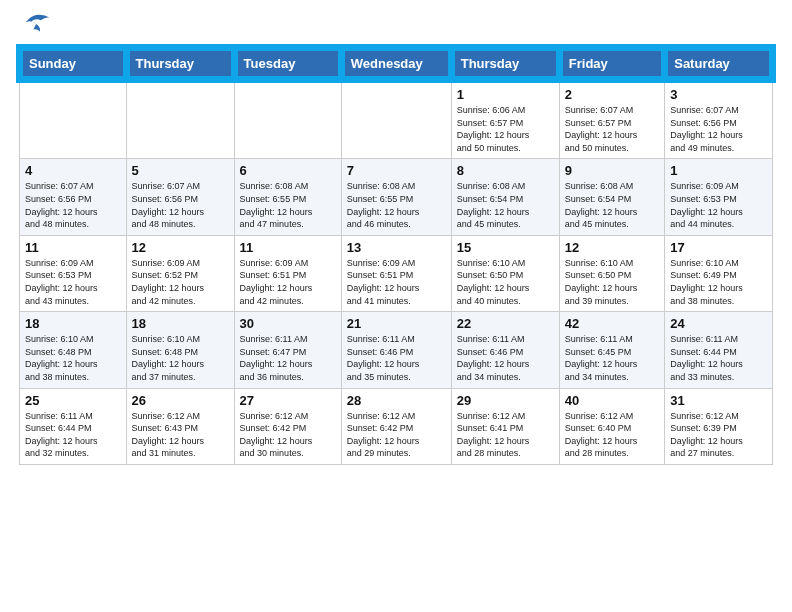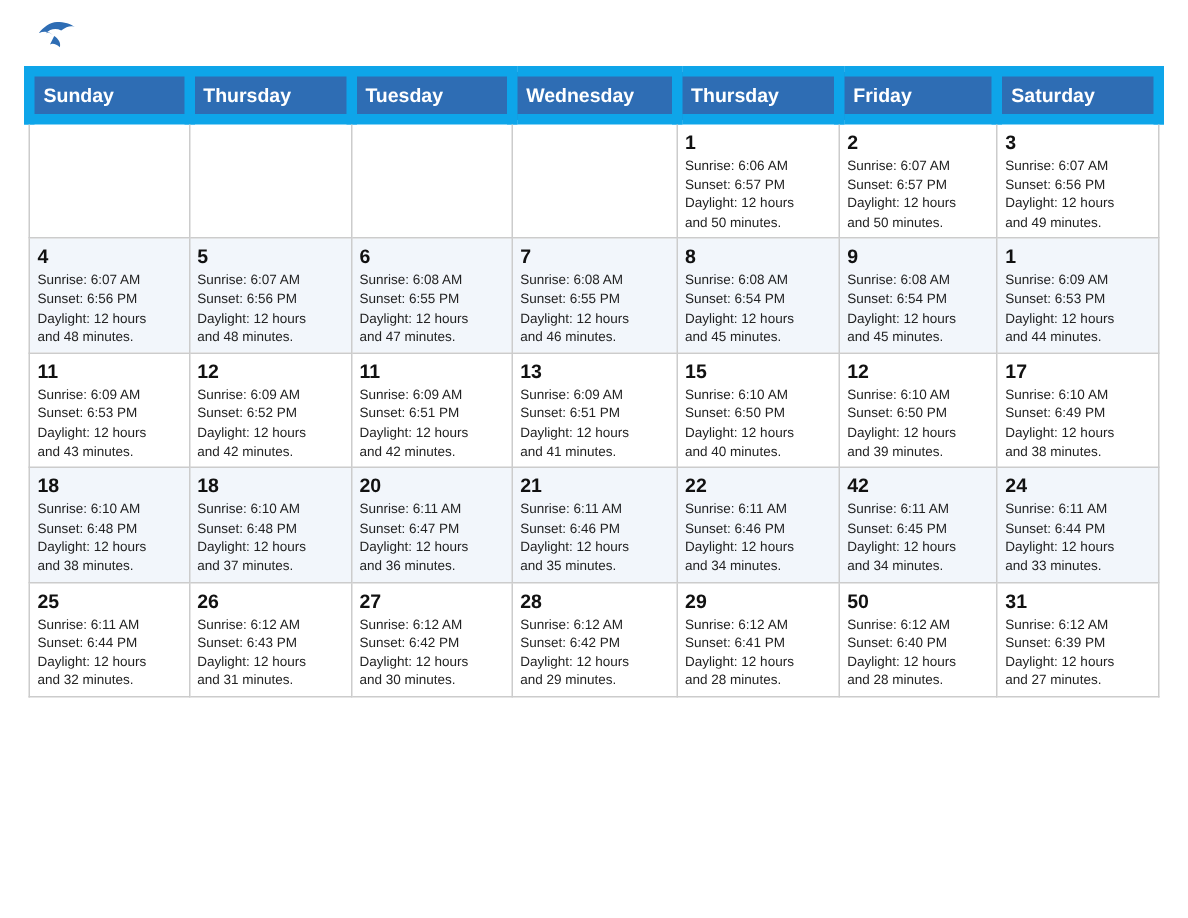--- a/index.html
+++ b/index.html
@@ -220,21 +220,21 @@
 and 38 minutes.</div>
           </td>
           <td>
             <span class="day-num">18</span>
             <div class="day-info" style="white-space: pre-line;">Sunrise: 6:10 AM
 Sunset: 6:48 PM
 Daylight: 12 hours
 and 37 minutes.</div>
           </td>
           <td>
-            <span class="day-num">20</span>
+            <span class="day-num">30</span>
             <div class="day-info" style="white-space: pre-line;">Sunrise: 6:11 AM
 Sunset: 6:47 PM
 Daylight: 12 hours
 and 36 minutes.</div>
           </td>
           <td>
             <span class="day-num">21</span>
             <div class="day-info" style="white-space: pre-line;">Sunrise: 6:11 AM
 Sunset: 6:46 PM
 Daylight: 12 hours
@@ -292,21 +292,21 @@
 and 29 minutes.</div>
           </td>
           <td>
             <span class="day-num">29</span>
             <div class="day-info" style="white-space: pre-line;">Sunrise: 6:12 AM
 Sunset: 6:41 PM
 Daylight: 12 hours
 and 28 minutes.</div>
           </td>
           <td>
-            <span class="day-num">50</span>
+            <span class="day-num">40</span>
             <div class="day-info" style="white-space: pre-line;">Sunrise: 6:12 AM
 Sunset: 6:40 PM
 Daylight: 12 hours
 and 28 minutes.</div>
           </td>
           <td>
             <span class="day-num">31</span>
             <div class="day-info" style="white-space: pre-line;">Sunrise: 6:12 AM
 Sunset: 6:39 PM
 Daylight: 12 hours

